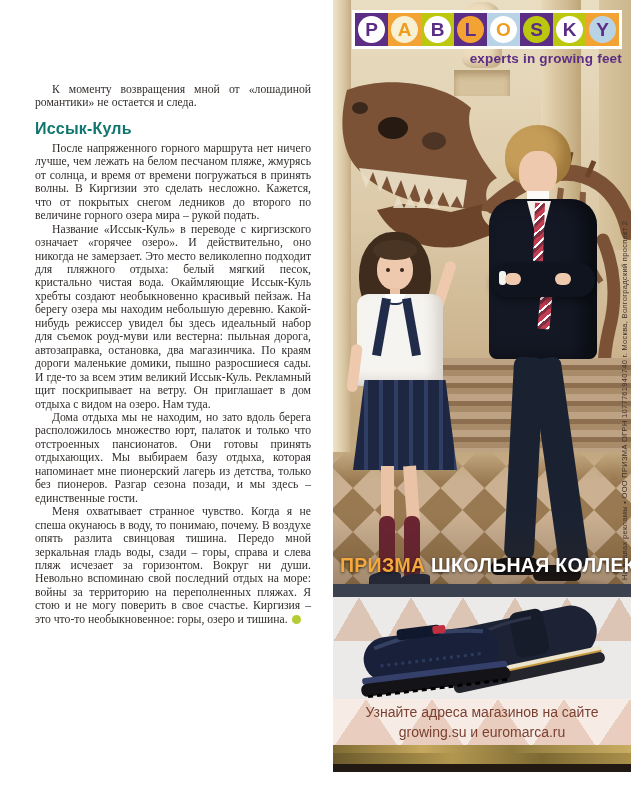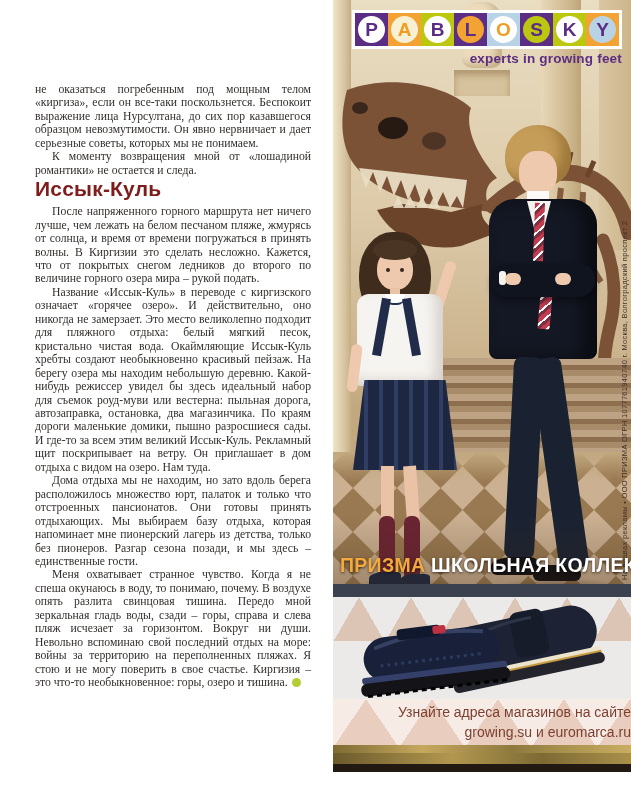--- a/index.html
+++ b/index.html
@@ -4,22 +4,22 @@
 <style>
   html,body{margin:0;padding:0;background:#ffffff;}
   .page{position:relative;width:631px;height:791px;background:#ffffff;overflow:hidden;
         font-family:"Liberation Serif", serif;}
 
   
   .article-col{position:absolute;left:35px;top:83px;width:276px;color:#332e2b;}
   .article-col p{margin:0;font-size:11.7px;line-height:13.45px;text-align:justify;
                  text-indent:17px;}
   .article-col p.no-indent{text-indent:0;}
-  .section-heading{margin:0 0 4px 0;font-family:"Liberation Sans", sans-serif;
-                 font-weight:bold;font-size:21px;color:#7f1d1d;letter-spacing:.2px;}
+  .section-heading{margin:10px 0 4px 0;font-family:"Liberation Sans", sans-serif;
+                 font-weight:bold;font-size:16px;color:#0f766e;letter-spacing:.2px;}
   .end-dot{display:inline-block;width:9px;height:9px;border-radius:50%;
            background:#b5cc33;margin-left:4px;vertical-align:-1px;}
 
   
   .ad{position:absolute;left:333px;top:0;width:298px;height:791px;overflow:hidden;
       font-family:"Liberation Sans", sans-serif;}
 
   
   .photo{position:relative;width:298px;height:584px;overflow:hidden;
          background:linear-gradient(180deg,#e9ddc2 0%,#ddcbaa 35%,#cdb691 58%,#c2a87f 70%);}
@@ -121,36 +121,35 @@
   .shoes-area{position:relative;width:298px;height:102px;background:#eceae8;overflow:hidden;}
   .shoes-area::before{content:"";position:absolute;left:0;top:0;right:0;height:44px;
         background-image:conic-gradient(from 150deg at 50% 0,#dcc5b4 60deg,transparent 0);
         background-size:52px 44px;background-repeat:repeat-x;}
   .shoes-svg{position:absolute;left:4px;top:0;}
 
   .store-info{position:relative;width:298px;height:46px;background:#f7ece5;text-align:center;overflow:hidden;}
   .store-info::before{content:"";position:absolute;left:0;top:0;right:0;height:46px;
         background-image:conic-gradient(from 146deg at 50% 0,#e9cebf 68deg,transparent 0);
         background-size:66px 46px;background-repeat:repeat-x;}
-  .store-line{position:relative;z-index:2;color:#7b4032;font-size:14px;line-height:20px;text-align:right;}
+  .store-line{position:relative;z-index:2;color:#7b4032;font-size:14px;line-height:20px;}
   .store-line.first{padding-top:3px;}
 
   .gold-top{width:298px;height:8px;background:linear-gradient(90deg,#7e6a33,#c6a85e 30%,#8f7a3e 60%,#c9ad62);}
   .made-in-bar{width:298px;height:19px;background:#f8efd8;display:flex;align-items:center;justify-content:flex-end;}
   .made-in-bar span{padding-right:12px;font-weight:bold;font-size:13.5px;color:#45301a;letter-spacing:.4px;}
   .gold-bottom{width:298px;height:11px;background:linear-gradient(90deg,#6b5a2c,#b2974f 40%,#7d6a33 70%,#a98f4a);}
   .bottom-dark{width:298px;height:8px;background:#221a12;}
 </style>
 </head>
 <body>
 
 <div class="page">
 
   <div class="article-col">
-    <p class="no-indent">не оказаться погребенным под мощным телом «киргиза», если он все-таки поскользнется. Беспокоит выражение лица Нурсултана, до сих пор казавшегося образцом невозмутимости. Он явно нервничает и дает серьезные советы, которых мы не понимаем.</p>
     <p>К моменту возвращения мной от «лошадиной романтики» не остается и следа.</p>
     <h2 class="section-heading">Иссык-Куль</h2>
     <p>После напряженного горного маршрута нет ничего лучше, чем лежать на белом песчаном пляже, жмурясь от солнца, и время от времени погружаться в принять волны. В Киргизии это сделать несложно. Кажется, что от покрытых снегом ледников до второго по величине горного озера мира – рукой подать.</p>
     <p>Название «Иссык-Куль» в переводе с киргизского означает «горячее озеро». И действительно, оно никогда не замерзает. Это место великолепно подходит для пляжного отдыха: белый мягкий песок, кристально чистая вода. Окаймляющие Иссык-Куль хребты создают необыкновенно красивый пейзаж. На берегу озера мы находим небольшую деревню. Какой-нибудь режиссер увидел бы здесь идеальный набор для съемок роуд-муви или вестерна: пыльная дорога, автозаправка, остановка, два магазинчика. По краям дороги маленькие домики, пышно разросшиеся сады. И где-то за всем этим великий Иссык-Куль. Рекламный щит поскрипывает на ветру. Он приглашает в дом отдыха с видом на озеро. Нам туда.</p>
     <p>Дома отдыха мы не находим, но зато вдоль берега расположилось множество юрт, палаток и только что отстроенных пансионатов. Они готовы принять отдыхающих. Мы выбираем базу отдыха, которая напоминает мне пионерский лагерь из детства, только без пионеров. Разгар сезона позади, и мы здесь – единственные гости.</p>
     <p><span>Меня охватывает странное чувство. Когда я не спеша окунаюсь в воду, то понимаю, почему. В воздухе опять разлита свинцовая тишина. Передо мной зеркальная гладь воды, сзади – горы, справа и слева пляж исчезает за горизонтом. Вокруг ни души. Невольно вспоминаю свой последний отдых на море: войны за территорию на переполненных пляжах. Я стою и не могу поверить в свое счастье. Киргизия – это что-то необыкновенное: горы, озеро и тишина.</span><span class="end-dot"></span></p>
   </div>
 
   <div class="ad">
 

